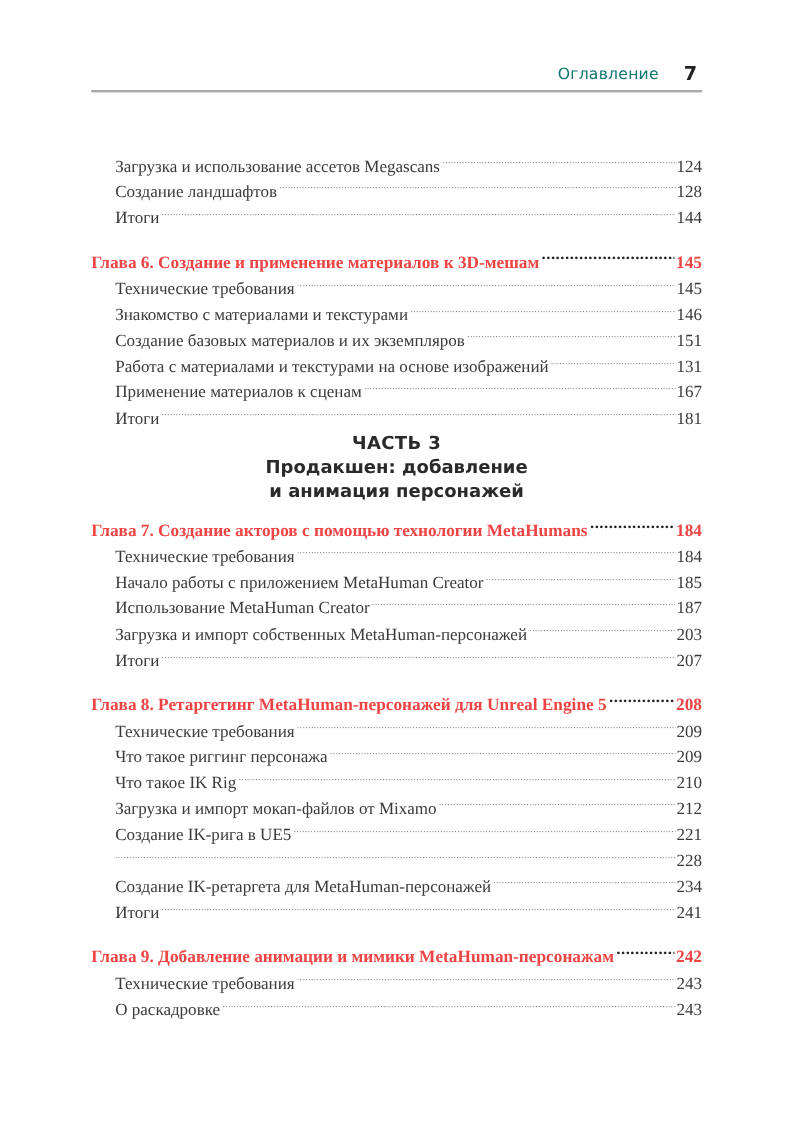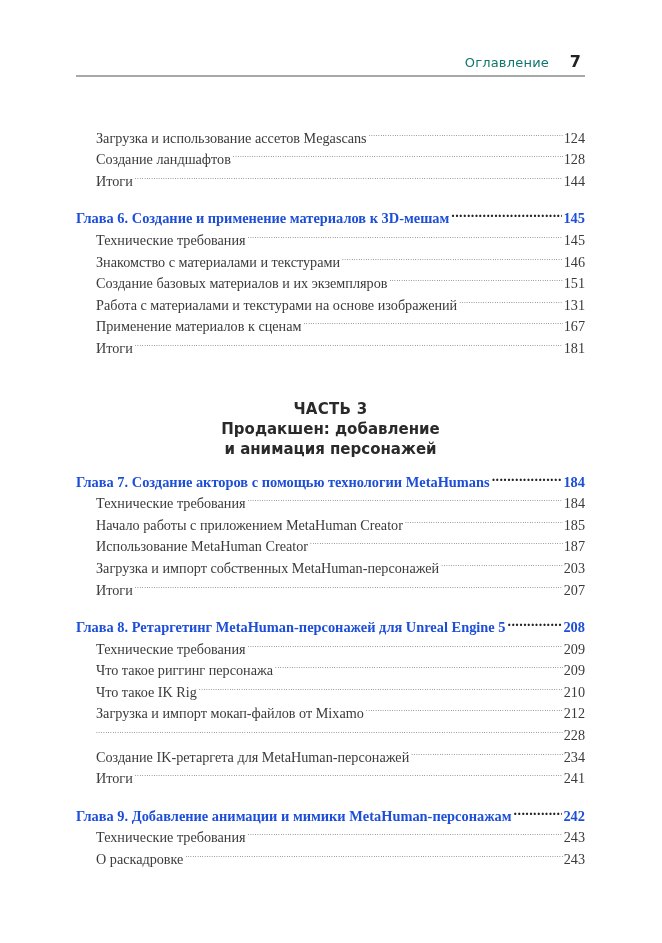--- a/index.html
+++ b/index.html
@@ -69,21 +69,21 @@
       font-size: 14.2px;
       line-height: 21.6px;
       color: #3a3a3a;
       white-space: nowrap;
     }
     .toc-row.section-entry {
       padding-left: 20px;
     }
     .toc-row.chapter-entry {
       font-weight: bold;
-      color: #1d4ed8;
+      color: #ef4444;
       font-size: 14.4px;
       text-align: center;
     }
     .toc-row .label {
       flex: 0 0 auto;
       padding-right: 2px;
     }
     .toc-row .leader {
       flex: 1 1 auto;
       overflow: hidden;
@@ -122,21 +122,20 @@
       font-family: "DejaVu Sans", sans-serif;
       font-weight: bold;
       color: #2a2a2a;
       padding-top: 6px;
       padding-bottom: 6px;
     }
     .part-heading .part-label {
       font-size: 15px;
       line-height: 20px;
       letter-spacing: 0.3px;
-      margin-top: 40px;
     }
     .part-heading .part-title-line {
       font-size: 15px;
       line-height: 20px;
     }
   </style>
 </head>
 <body>
 
 <div class="page">
@@ -261,20 +260,25 @@
       <span class="label">Что такое IK Rig</span>
       <span class="leader"></span>
       <span class="page">210</span>
     </div>
     <div class="toc-row section-entry">
       <span class="label">Загрузка и импорт мокап-файлов от Mixamo</span>
       <span class="leader"></span>
       <span class="page">212</span>
     </div>
     <div class="toc-row section-entry">
+      <span class="label">Создание IK-рига в UE5</span>
+      <span class="leader"></span>
+      <span class="page">221</span>
+    </div>
+    <div class="toc-row section-entry">
       <span class="leader"></span>
       <span class="page">228</span>
     </div>
     <div class="toc-row section-entry">
       <span class="label">Создание IK-ретаргета для MetaHuman-персонажей</span>
       <span class="leader"></span>
       <span class="page">234</span>
     </div>
     <div class="toc-row section-entry">
       <span class="label">Итоги</span>

